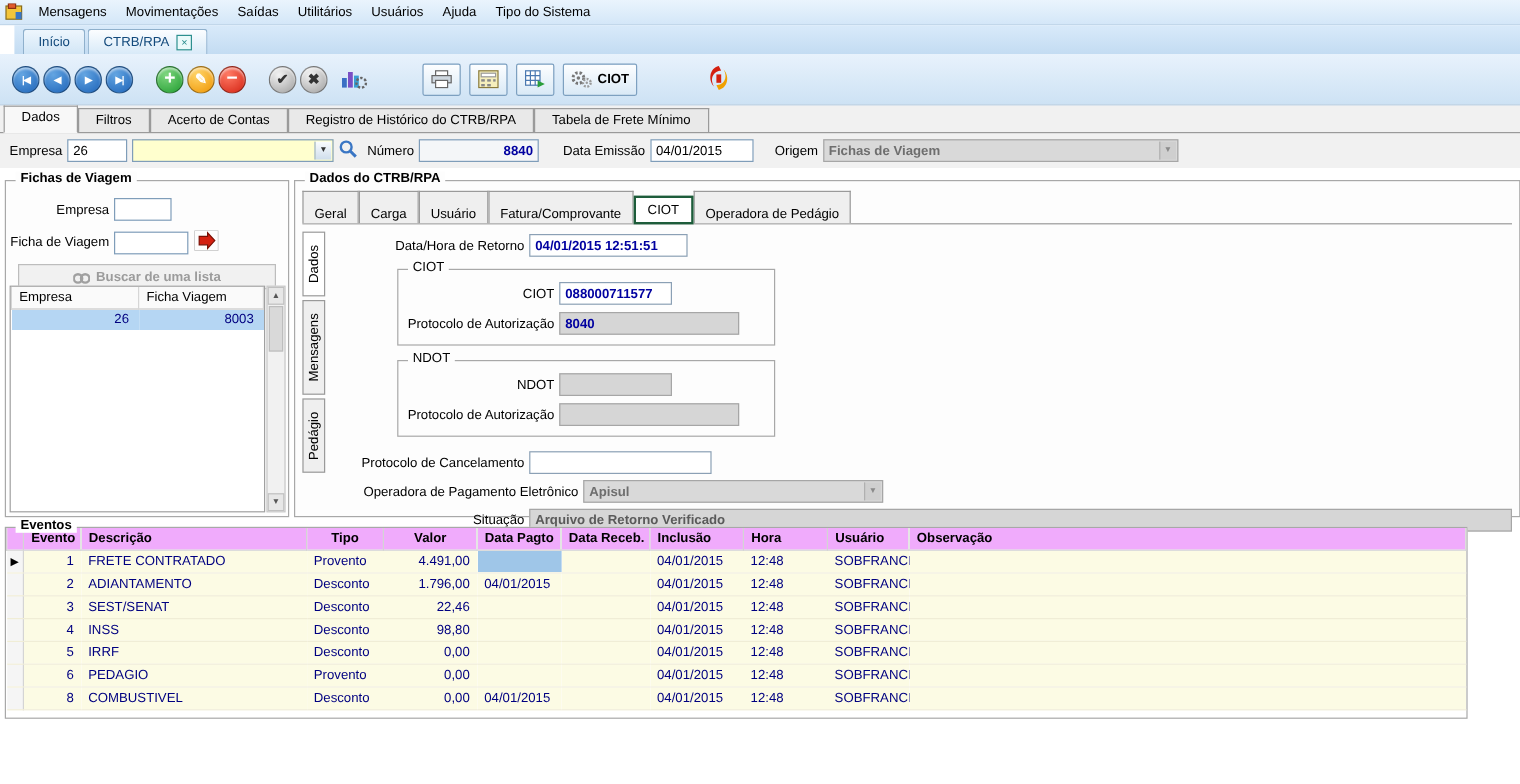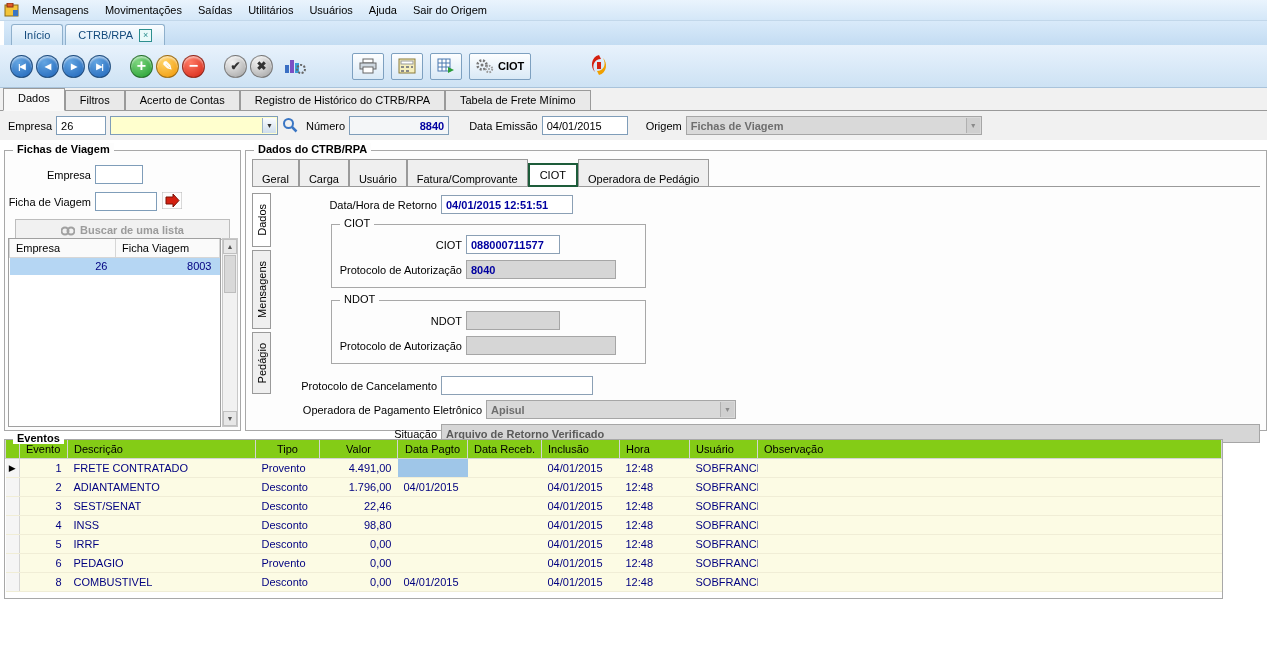--- a/index.html
+++ b/index.html
@@ -7,21 +7,21 @@
   .app { position:relative; width:1267px; height:653px; background:#fff; overflow:hidden; }
 
   
   .menubar { position:absolute; top:0; left:0; right:0; height:21px;
     background:linear-gradient(#eaf4fd,#d4e7f8); border-bottom:1px solid #c2d7ea;
     display:flex; align-items:center; padding-left:3px; }
   .appicon { width:16px; height:15px; margin:0 4px 0 1px; display:inline-block; }
   .menu-item { padding:3px 8px; cursor:default; }
 
   
-  .doctabs { position:absolute; top:21px; left:4px; right:0; height:24px;
+  .doctabs { position:absolute; top:21px; left:12px; right:0; height:24px;
     background:linear-gradient(#d9eafa,#c3dcf2); display:flex; align-items:flex-end; padding-left:7px; }
   .doctab { height:21px; display:flex; align-items:center; gap:6px; padding:0 12px;
     border:1px solid #8fb0cc; border-bottom:none; border-radius:3px 3px 0 0;
     background:linear-gradient(#eef6fd,#d2e6f6); color:#134a7c; margin-right:2px; }
   .doctab.active { background:linear-gradient(#fbfdff,#d8eaf8); font-weight:normal; }
   .tabclose { width:13px; height:13px; border:1px solid #2d8f8f; color:#2d8f8f; font-size:9px;
     line-height:11px; text-align:center; background:#eafafa; }
 
   
   .toolbar { position:absolute; top:45px; left:0; right:0; height:43px;
@@ -101,22 +101,22 @@
   .w165 { width:165px; } .w210 { width:210px; } .w130 { width:130px; }
   .vbox { height:19px; border:1px solid #8ba0b5; background:#fff; padding:0 4px;
     display:flex; align-items:center; font-weight:bold; color:#0000a0; overflow:hidden; white-space:nowrap; }
   .vbox.gray { background:#d6d6d6; border-color:#a6a6a6; }
   .sgroup { position:relative; border:1px solid #a8a8a8; margin:10px 0 12px 55px; width:315px; padding:10px 8px 8px 4px; background:#fdfdfd; }
   .sgroup .crow { margin-bottom:6px; } .sgroup .crow:last-child { margin-bottom:0; }
 
   
   .eventos { left:4px; top:439px; width:1219px; height:160px; background:#fff; }
   table.egrid { border-collapse:collapse; table-layout:fixed; width:100%; }
-  table.egrid th { height:18px; background:#84cc16; border:1px solid #d4d4d4; border-top:none;
-    font-weight:normal; text-align:left; padding:0 6px; overflow:hidden; white-space:nowrap; }
+  table.egrid th { height:18px; background:#f0abfc; border:1px solid #d4d4d4; border-top:none;
+    font-weight:bold; text-align:left; padding:0 6px; overflow:hidden; white-space:nowrap; }
   table.egrid th.ctr { text-align:center; }
   table.egrid td { height:19px; background:#fcfbe4; color:#000080; padding:0 6px;
     border-bottom:1px solid #f0edd6; overflow:hidden; white-space:nowrap; }
   table.egrid td:nth-child(2), table.egrid td:nth-child(5) { text-align:right; }
   table.egrid td.mkcell { background:#f5f5f5; border-right:1px solid #d4d4d4; color:#000;
     font-size:9px; padding:0 1px; text-align:center; }
   table.egrid td.focus { background:#9fc6e8; }
 </style>
 </head>
 <body>
@@ -130,21 +130,21 @@
           <rect x="3" y="0" width="6" height="4" fill="#e05a2b" stroke="#8a3014"></rect>
           <rect x="9" y="7" width="5" height="6" fill="#3a76c4"></rect>
         </svg>
     </span>
     <span class="menu-item">Mensagens</span>
     <span class="menu-item">Movimentações</span>
     <span class="menu-item">Saídas</span>
     <span class="menu-item">Utilitários</span>
     <span class="menu-item">Usuários</span>
     <span class="menu-item">Ajuda</span>
-    <span class="menu-item">Sair do Origem</span>
+    <span class="menu-item">Tipo do Sistema</span>
   </div>
 
   <div class="doctabs">
     <div class="doctab">
       <span>Início</span>
     </div>
     <div class="doctab active">
       <span>CTRB/RPA</span>
       <span class="tabclose">×</span>
     </div>

